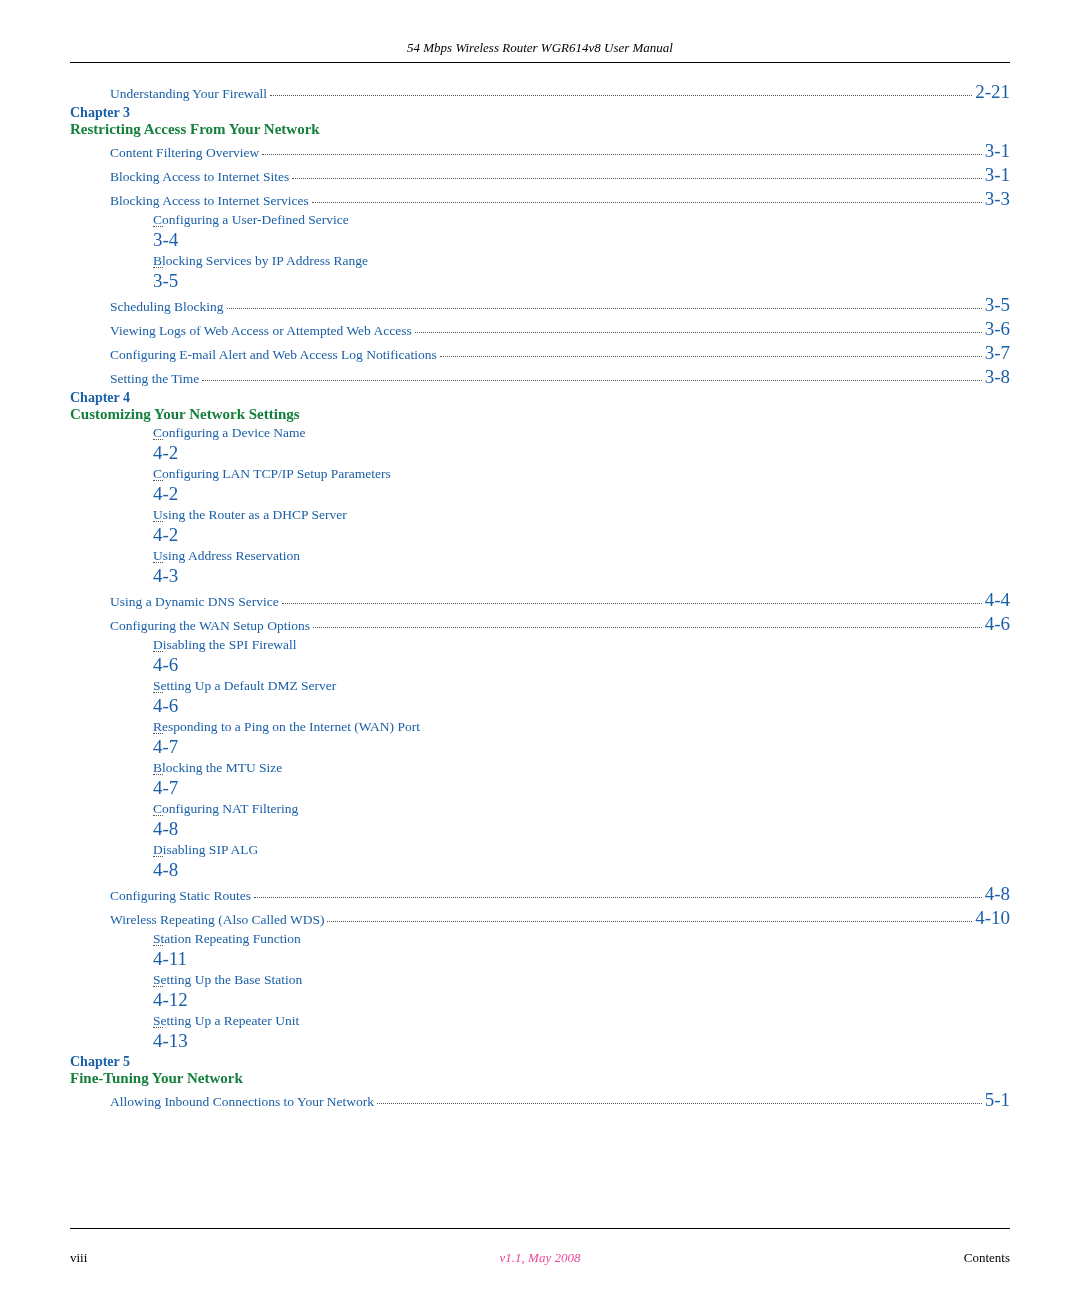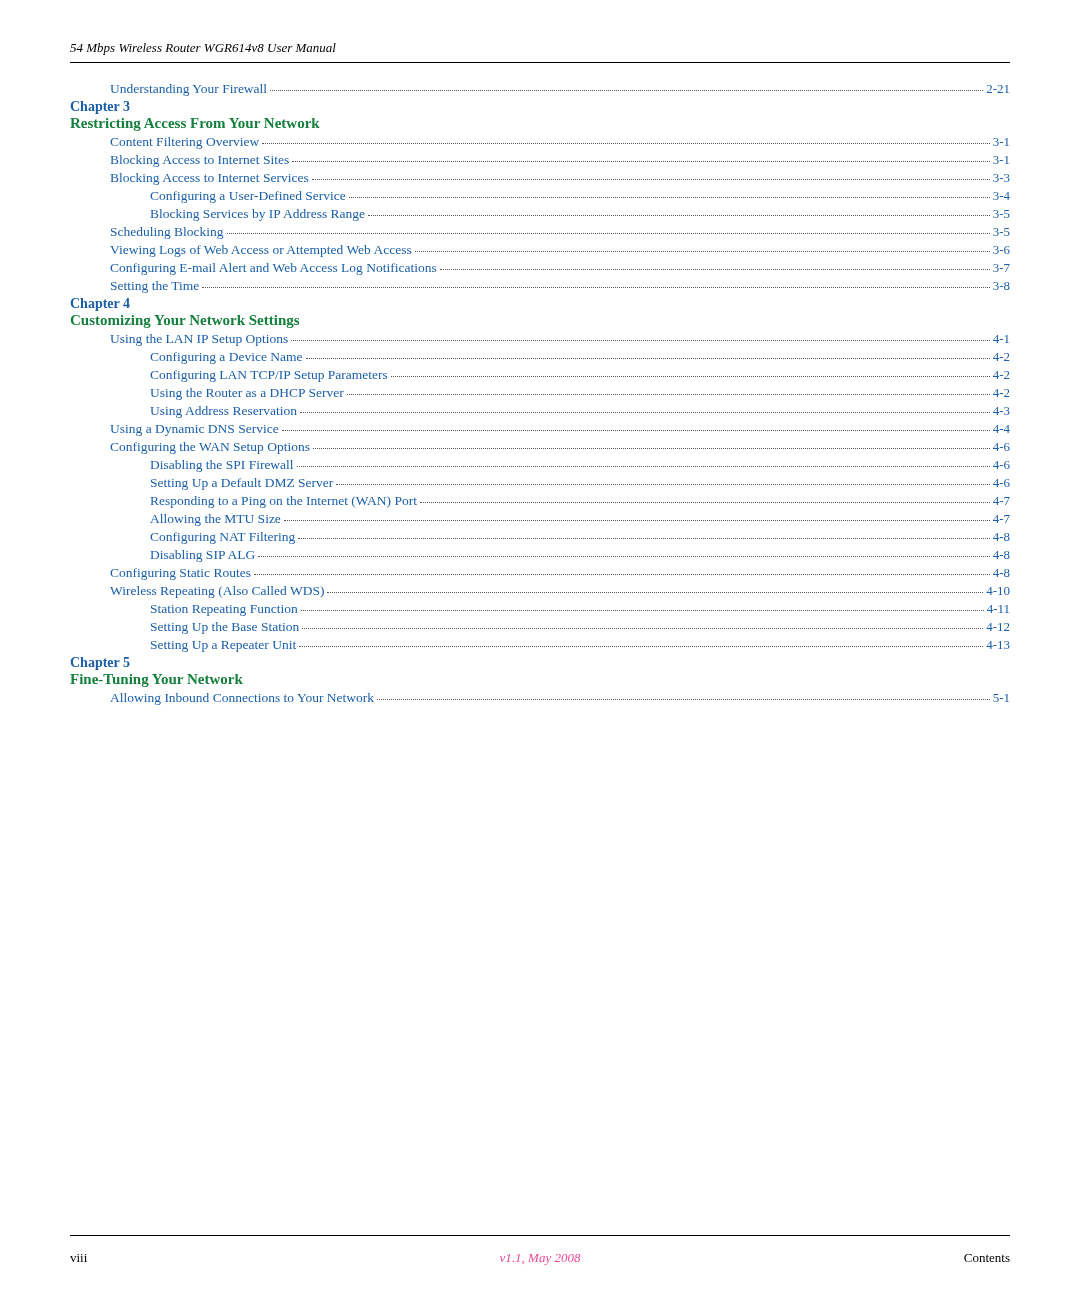--- a/index.html
+++ b/index.html
@@ -10,38 +10,38 @@
       color: #000;
       width: 1080px;
       min-height: 1296px;
       position: relative;
     }
     .page {
       padding: 40px 70px 60px 70px;
     }
     .header {
       display: flex;
-      justify-content: flex-start;
+      justify-content: center;
       align-items: center;
       border-bottom: 1.5px solid #000;
       padding-bottom: 6px;
       margin-bottom: 18px;
     }
     .header-title {
       font-style: italic;
       font-size: 13px;
       color: #000;
     }
     .footer {
       position: absolute;
       bottom: 30px;
       left: 70px;
       right: 70px;
       border-top: 1.5px solid #000;
-      padding-top: 14px;
+      padding-top: 21px;
       display: flex;
       justify-content: space-between;
       align-items: center;
     }
     .footer-left {
       font-size: 13px;
       color: #000;
     }
     .footer-center {
       font-size: 13px;
@@ -88,24 +88,24 @@
       flex: 1;
       border-bottom: 1px dotted #555;
       margin: 0 3px;
       min-width: 10px;
       position: relative;
       top: -2px;
     }
     .toc-page {
       color: #1a5fa8;
       white-space: nowrap;
-      font-size: 13px;
+      font-size: 19px;
     }
     .indent-1 { padding-left: 40px; }
-    .indent-2 { padding-left: 80px; }
+    .indent-2 { padding-left: 80px; flex-direction: column; }
   </style>
 </head>
 <body>
 
 <div class="page">
   <div class="header">
     <span class="header-title">54 Mbps Wireless Router WGR614v8 User Manual</span>
   </div>
 
   <div class="toc" id="toc-container">
@@ -154,25 +154,20 @@
         <a class="toc-entry-link" href="#">Configuring E-mail Alert and Web Access Log Notifications</a>
         <span class="toc-dots"></span>
         <span class="toc-page">3-7</span>
       </div>
       <div class="toc-entry indent-1">
         <a class="toc-entry-link" href="#">Setting the Time</a>
         <span class="toc-dots"></span>
         <span class="toc-page">3-8</span>
       </div>
       <div class="chapter-heading"><span class="chapter-label">Chapter 4</span><br><span class="chapter-title">Customizing Your Network Settings</span></div>
-      <div class="toc-entry indent-1">
-        <a class="toc-entry-link" href="#">Using the LAN IP Setup Options</a>
-        <span class="toc-dots"></span>
-        <span class="toc-page">4-1</span>
-      </div>
       <div class="toc-entry indent-2">
         <a class="toc-entry-link" href="#">Configuring a Device Name</a>
         <span class="toc-dots"></span>
         <span class="toc-page">4-2</span>
       </div>
       <div class="toc-entry indent-2">
         <a class="toc-entry-link" href="#">Configuring LAN TCP/IP Setup Parameters</a>
         <span class="toc-dots"></span>
         <span class="toc-page">4-2</span>
       </div>
@@ -205,21 +200,21 @@
         <a class="toc-entry-link" href="#">Setting Up a Default DMZ Server</a>
         <span class="toc-dots"></span>
         <span class="toc-page">4-6</span>
       </div>
       <div class="toc-entry indent-2">
         <a class="toc-entry-link" href="#">Responding to a Ping on the Internet (WAN) Port</a>
         <span class="toc-dots"></span>
         <span class="toc-page">4-7</span>
       </div>
       <div class="toc-entry indent-2">
-        <a class="toc-entry-link" href="#">Allowing the MTU Size</a>
+        <a class="toc-entry-link" href="#">Blocking the MTU Size</a>
         <span class="toc-dots"></span>
         <span class="toc-page">4-7</span>
       </div>
       <div class="toc-entry indent-2">
         <a class="toc-entry-link" href="#">Configuring NAT Filtering</a>
         <span class="toc-dots"></span>
         <span class="toc-page">4-8</span>
       </div>
       <div class="toc-entry indent-2">
         <a class="toc-entry-link" href="#">Disabling SIP ALG</a>

